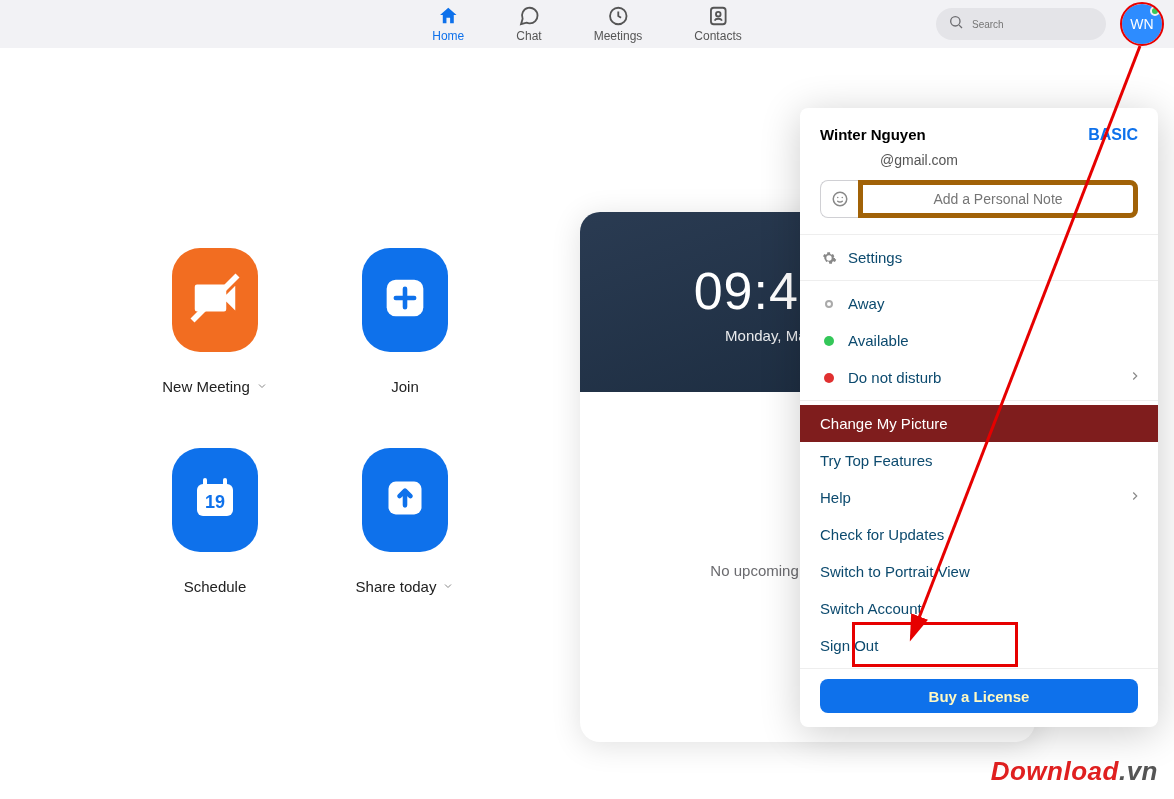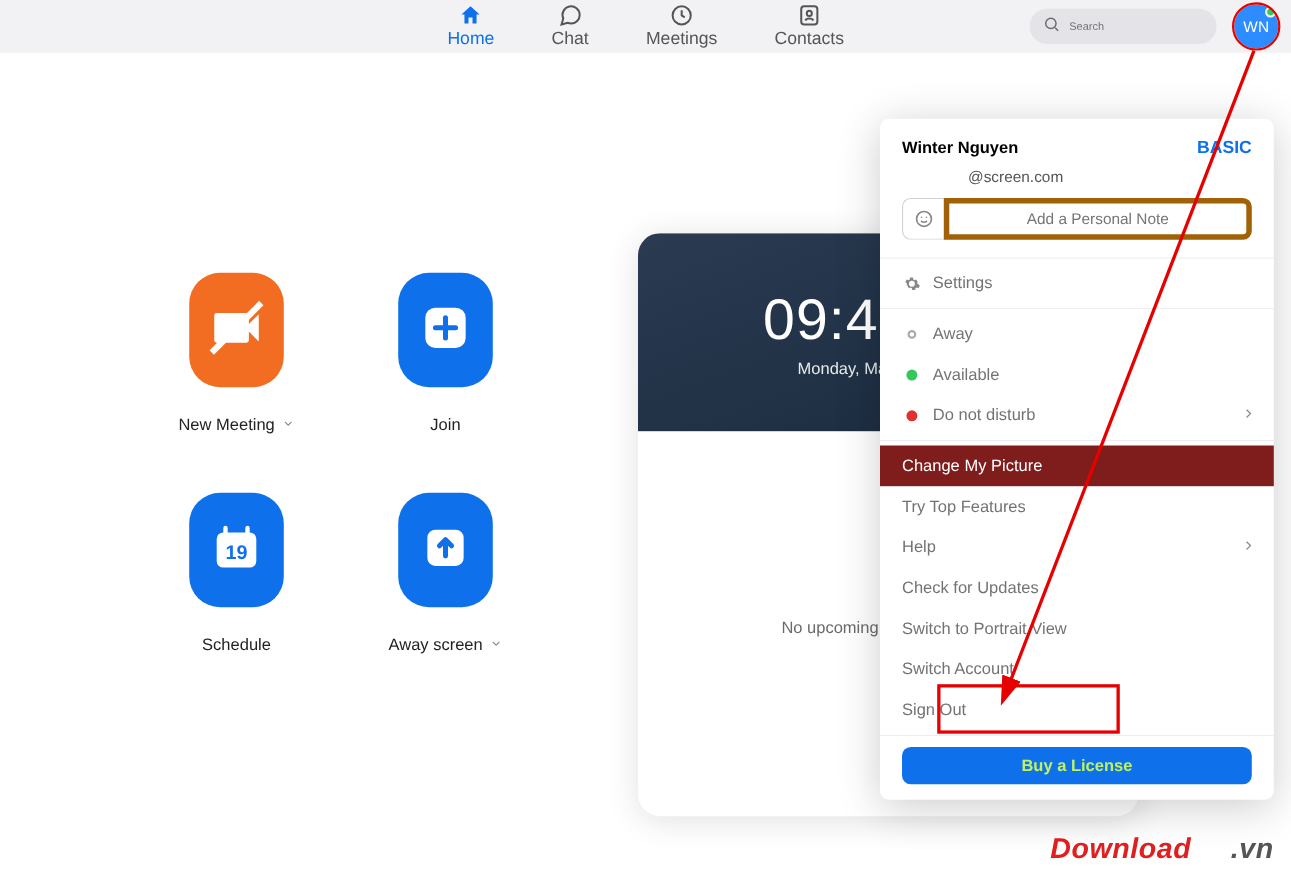--- a/index.html
+++ b/index.html
@@ -30,21 +30,21 @@
   .nav-tab {
     display: flex;
     flex-direction: column;
     align-items: center;
     gap: 2px;
     cursor: pointer;
     color: #555;
   }
   .nav-tab.active { color: #0e71eb; }
   .nav-tab .icon { width: 22px; height: 22px; display:flex; align-items:center; justify-content:center;}
-  .nav-tab .label { font-size: 16px; }
+  .nav-tab .label { font-size: 12px; }
 
   .search-box {
     position: absolute;
     right: 68px;
     top: 8px;
     width: 170px;
     height: 32px;
     background: #e4e4e8;
     border-radius: 16px;
     display: flex;
@@ -203,21 +203,21 @@
     border-radius: 0 8px 8px 0;
     padding: 0 0;
     font-size:14px;
     outline:none;
     text-align:center;
   }
 
   .menu-item {
     padding: 10px 20px;
     font-size: 15px;
-    color: #737373;
+    color: #0c4a6e;
     cursor: pointer;
     display:flex;
     align-items:center;
     gap:10px;
     position:relative;
   }
   .menu-item.hl { background:#7f1d1d; color:#fff; }
   .menu-item .chev {
     position:absolute;
     right:16px;
@@ -227,21 +227,21 @@
   .menu-item .mi-icon { width:18px; display:flex; align-items:center; justify-content:center; color:#888; }
   .status-dot { width:10px; height:10px; border-radius:50%; }
   .status-dot.green { background:#34c759; }
   .status-dot.gray { background:none; border:2px solid #aaa; width:8px; height:8px; }
   .status-dot.red { background:#e03030; }
 
   .buy-btn {
     margin: 10px 20px 0 20px;
     height: 34px;
     background:#0e71eb;
-    color:#bef264;
+    color:#fef9c3;
     border-radius:8px;
     display:flex;
     align-items:center;
     justify-content:center;
     font-size:15px;
     font-weight:600;
     cursor:pointer;
   }
 
   .signout-box {
@@ -261,21 +261,21 @@
   .watermark {
     position:absolute;
     right:16px;
     bottom:12px;
     font-size:26px;
     font-weight:800;
     font-style:italic;
     letter-spacing:0.5px;
   }
   .watermark .d { color:#e02020; }
-  .watermark .vn { color:#555; font-style:italic;margin-left:36px; }
+  .watermark .vn { color:#555; font-style:italic; }
 </style>
 </head>
 <body>
 
 <div class="topbar">
   <div class="nav-tabs">
     <div class="nav-tab active">
       <span class="icon">
         <svg width="22" height="22" viewBox="0 0 24 24" fill="currentColor">
             <path d="M12 3l9 8h-3v9h-4v-6h-4v6H6v-9H3z"></path>
@@ -384,21 +384,21 @@
     <div class="tile blue">
       <div class="sq">
         <span>
           <svg width="44" height="44" viewBox="0 0 24 24">
               <rect x="3" y="3" width="18" height="18" rx="4" fill="#fff"></rect>
               <path d="M12 16V8m0 0-3 3m3-3 3 3" stroke="#0e71eb" stroke-width="2.5" stroke-linecap="round" stroke-linejoin="round"></path>
             </svg>
         </span>
       </div>
       <div class="caption">
-        <span>Away screen</span>
+        <span>Share today</span>
         <span style="color:#888">
           <svg width="12" height="12" viewBox="0 0 24 24" fill="none" stroke="currentColor" stroke-width="2">
               <path d="m6 9 6 6 6-6"></path>
             </svg>
         </span>
       </div>
     </div>
   </div>
 
   <div class="info-card">
@@ -407,21 +407,21 @@
       <div class="date">Monday, March 23, 2020</div>
     </div>
     <div class="empty">No upcoming meetings today</div>
   </div>
 
   <div class="profile-menu">
     <div class="hdr">
       <span class="uname">Winter Nguyen</span>
       <span class="plan">BASIC</span>
     </div>
-    <div class="email">@screen.com</div>
+    <div class="email">@gmail.com</div>
 
     <div class="note-row">
       <div class="emoji-btn">
         <svg width="18" height="18" viewBox="0 0 24 24" fill="none" stroke="currentColor" stroke-width="2">
             <circle cx="12" cy="12" r="9"></circle>
             <path d="M9 10h0M15 10h0M9 15c1 1 2 1 3 1s2 0 3-1" stroke-linecap="round"></path>
           </svg>
       </div>
       <input type="text" placeholder="Add a Personal Note" style="">
     </div>

